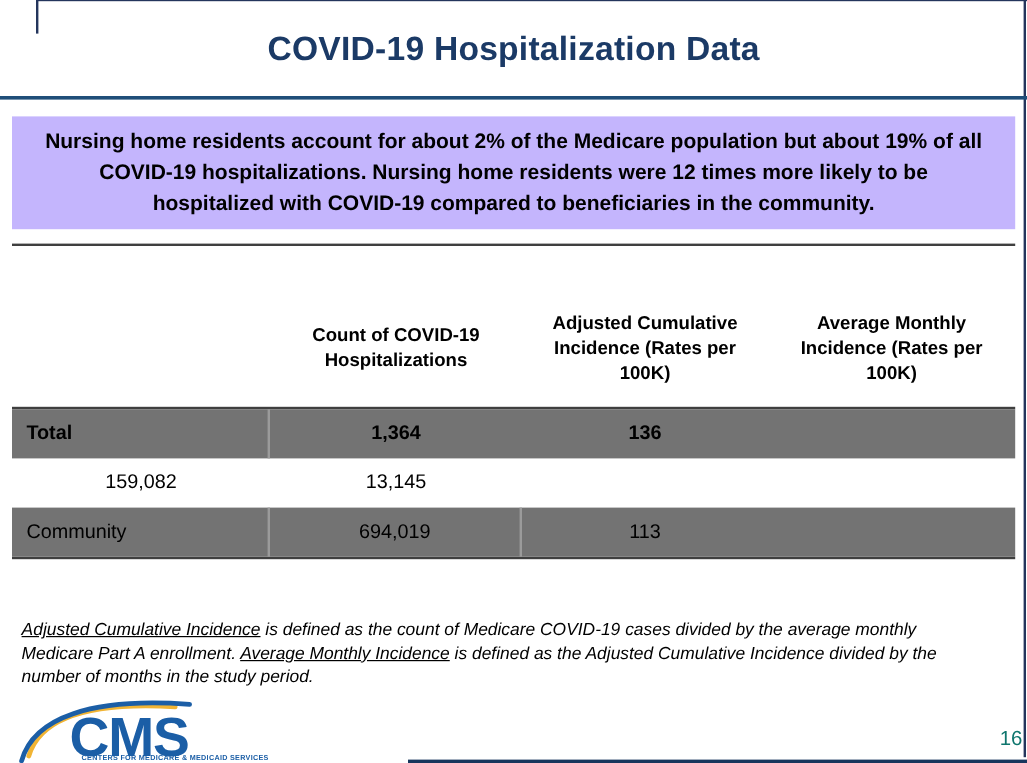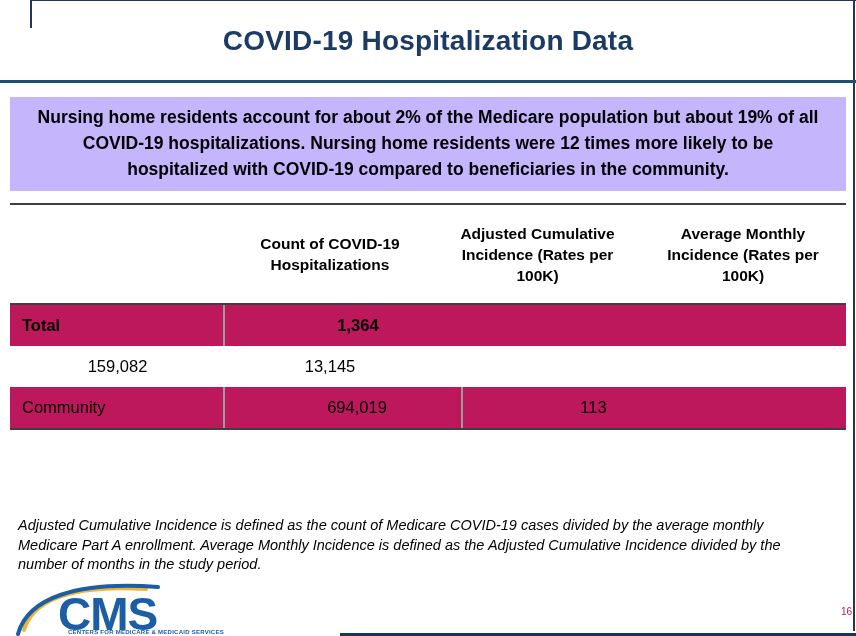--- a/index.html
+++ b/index.html
@@ -23,47 +23,47 @@
     position:absolute;top:97px;left:10px;width:836px;box-sizing:border-box;
     background:#c4b5fd;padding:7px 20px 9px 20px;text-align:center;
     font-weight:bold;font-size:17.5px;line-height:26px;color:#000;
   }
 
   .table{
     position:absolute;top:203px;left:10px;width:836px;
     border-top:2px solid #3f3f3f;border-bottom:2px solid #3f3f3f;
   }
   .trow{display:grid;grid-template-columns:215px 210px 205px 206px;}
-  .thead{height:98px;border-bottom:2px solid #3f3f3f;}
+  .thead{height:98px;border-bottom:2px solid #3f3f3f;margin-top:36px;}
   .thead .cell{
     display:flex;align-items:center;justify-content:center;text-align:center;
     font-weight:bold;font-size:15.5px;line-height:21px;padding:0 16px;box-sizing:border-box;
   }
   .tbody-row{height:41px;}
   .tbody-row .cell{
     display:flex;align-items:center;justify-content:center;
     font-size:16.5px;box-sizing:border-box;
   }
   .tbody-row .cell.label{justify-content:flex-start;padding-left:12px;}
-  .tbody-row.shaded{background:#be185d;gap:28px;}
+  .tbody-row.shaded{background:#737373;}
   .tbody-row.shaded .cell.d{border-right:2px solid #9b9b9b;}
   .tbody-row.bold .cell{font-weight:bold;}
 
   .footnote{
     position:absolute;top:516px;left:18px;width:798px;
     font-style:italic;font-size:14.5px;line-height:19.5px;color:#000;
   }
-  .footnote .u{}
+  .footnote .u{text-decoration:underline;}
 
   .cms-logo{position:absolute;left:8px;top:580px;width:240px;height:56px;}
   .cms-tagline{
     position:absolute;left:68px;top:629px;white-space:nowrap;
     font-size:6px;font-weight:bold;letter-spacing:0.25px;color:#1b5ea6;
   }
-  .page-number{position:absolute;right:4px;top:606px;font-size:10px;color:#be185d;}
+  .page-number{position:absolute;right:4px;top:606px;font-size:17px;color:#0f766e;}
 </style>
 </head>
 <body>
 
 <div class="page-top-border"></div>
 <div class="page-left-tick"></div>
 <div class="page-right-border"></div>
 
 <div class="title">COVID-19 Hospitalization Data</div>
 <div class="title-rule"></div>
@@ -74,20 +74,21 @@
   <div class="trow thead">
     <div class="cell"></div>
     <div class="cell">Count of COVID-19 Hospitalizations</div>
     <div class="cell">Adjusted Cumulative Incidence (Rates per 100K)</div>
     <div class="cell">Average Monthly Incidence (Rates per 100K)</div>
   </div>
 
   <div class="trow tbody-row shaded bold">
     <div class="cell label d">Total</div>
     <div class="cell">1,364</div>
+    <div class="cell">136</div>
   </div>
 
   <div class="trow tbody-row">
     <div class="cell">159,082</div>
     <div class="cell">13,145</div>
   </div>
 
   <div class="trow tbody-row shaded">
     <div class="cell label d">Community</div>
     <div class="cell d">694,019</div>

